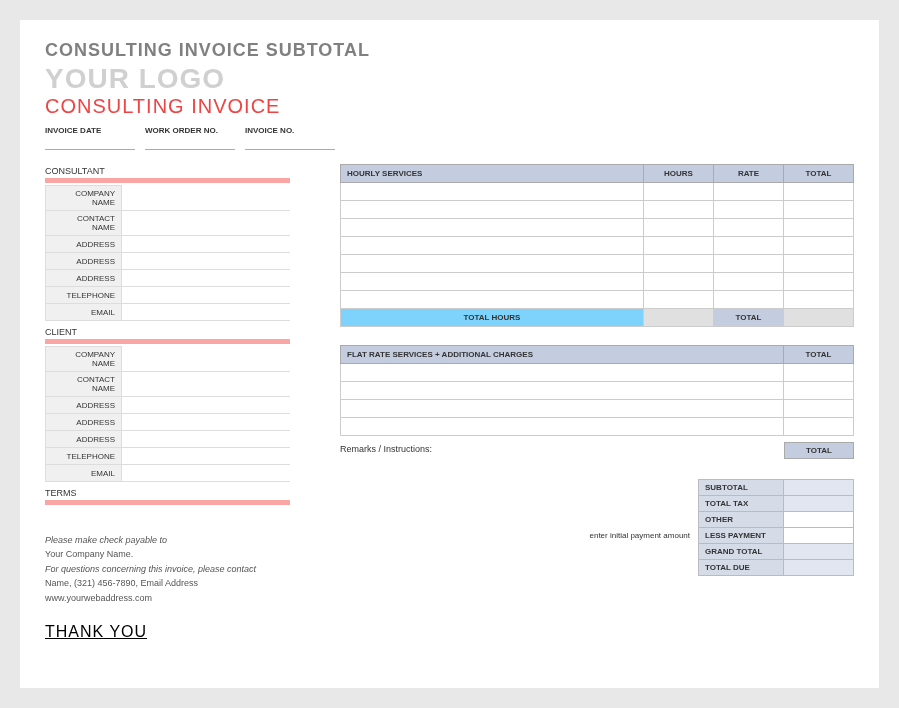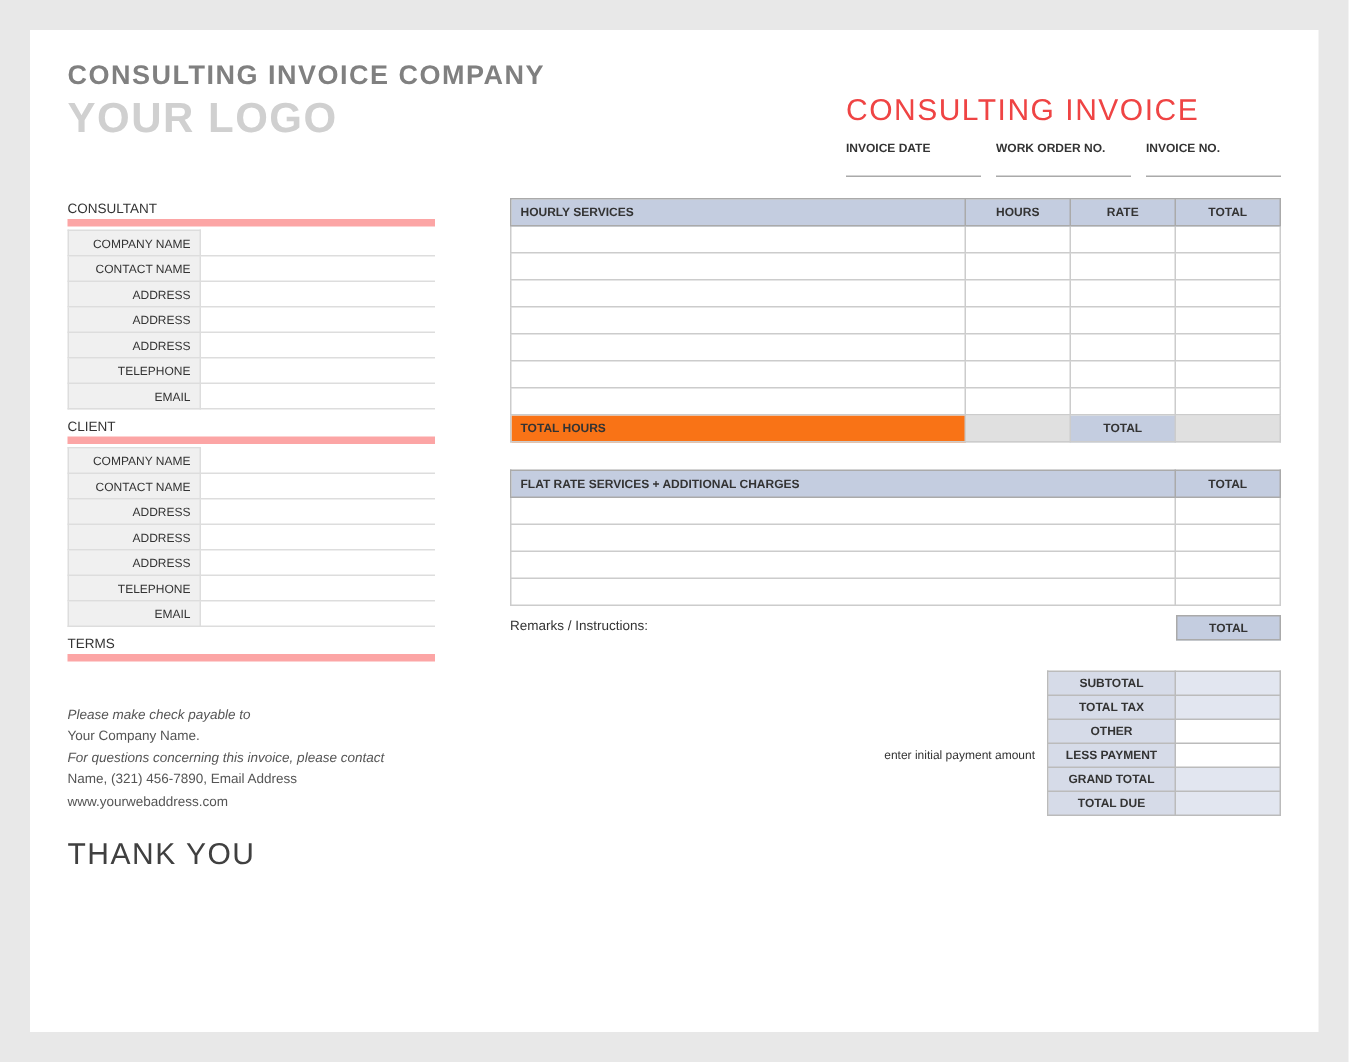--- a/index.html
+++ b/index.html
@@ -22,20 +22,21 @@
     font-size: 18px;
     font-weight: bold;
     color: #808080;
     letter-spacing: 1px;
     margin-bottom: 2px;
   }
   .logo-row {
     display: flex;
     justify-content: space-between;
     align-items: flex-start;
+    flex-direction: column;
   }
   .logo {
     font-size: 28px;
     font-weight: bold;
     color: #d0d0d0;
     letter-spacing: 1px;
   }
   .inv-title {
     font-size: 20px;
     color: #ef4444;
@@ -84,40 +85,41 @@
     width: 100%;
     border-collapse: collapse;
   }
   .info-table td.lbl {
     background: #f0f0f0;
     text-align: right;
     padding: 3px 6px;
     font-size: 8px;
     color: #333;
     border: 1px solid #ddd;
-    width: 88px;
+    width: 76px;
     height: 17px;
   }
   .info-table td.val {
     border-bottom: 1px solid #ddd;
     padding: 2px 4px;
     font-size: 8px;
   }
   .footer-text {
     font-size: 9px;
     color: #555;
     margin-top: 28px;
     line-height: 1.6;
   }
   .footer-text .italic { font-style: italic; }
   .thank-you {
-    font-size: 20px;
-    color: #404040;
+    font-size: 16px;
+    color: #000000;
     letter-spacing: 1px;
     margin-top: 18px;
+    text-decoration: underline;
   }
   .svc-table {
     width: 100%;
     border-collapse: collapse;
     margin-top: 4px;
   }
   .svc-table th {
     background: #c4cde0;
     border: 1px solid #aaa;
     font-size: 8px;
@@ -127,22 +129,22 @@
     height: 18px;
   }
   .svc-table th.left { text-align: left; }
   .svc-table td {
     border: 1px solid #ccc;
     height: 18px;
     padding: 2px 4px;
     font-size: 8px;
   }
   .svc-table .sum-lbl {
-    background: #f97316;
-    text-align: left;
+    background: #7dd3fc;
+    text-align: center;
     font-weight: bold;
     padding: 3px 6px;
     font-size: 8px;
   }
   .svc-table .sum-hdr {
     background: #c4cde0;
     font-weight: bold;
     text-align: center;
     font-size: 8px;
   }
@@ -168,21 +170,21 @@
   .totals-table td.note {
     border: none;
     text-align: right;
     font-size: 8px;
     color: #333;
     padding-right: 8px;
   }
   .totals-table td.tlbl {
     background: #d6dbe8;
     font-weight: bold;
-    text-align: center;
+    text-align: left;
     width: 85px;
   }
   .totals-table td.tval {
     width: 70px;
     background: #fff;
   }
   .totals-table td.tval.shade {
     background: #e2e6f0;
   }
   .flat-total-box {
@@ -200,21 +202,21 @@
     width: 70px;
   }
   .sum-row td { background: #e0e0e0; }
   .sum-row .sum-hdr { background: #c4cde0; }
 </style>
 </head>
 <body>
 
 <div class="page">
 
-  <div class="title">CONSULTING INVOICE COMPANY</div>
+  <div class="title">CONSULTING INVOICE SUBTOTAL</div>
 
   <div class="logo-row">
     <div class="logo">YOUR LOGO</div>
     <div>
       <div class="inv-title">CONSULTING INVOICE</div>
       <div class="meta-row">
         <div class="meta-cell">
           <div class="lbl">INVOICE DATE</div>
           <div class="line"></div>
         </div>

